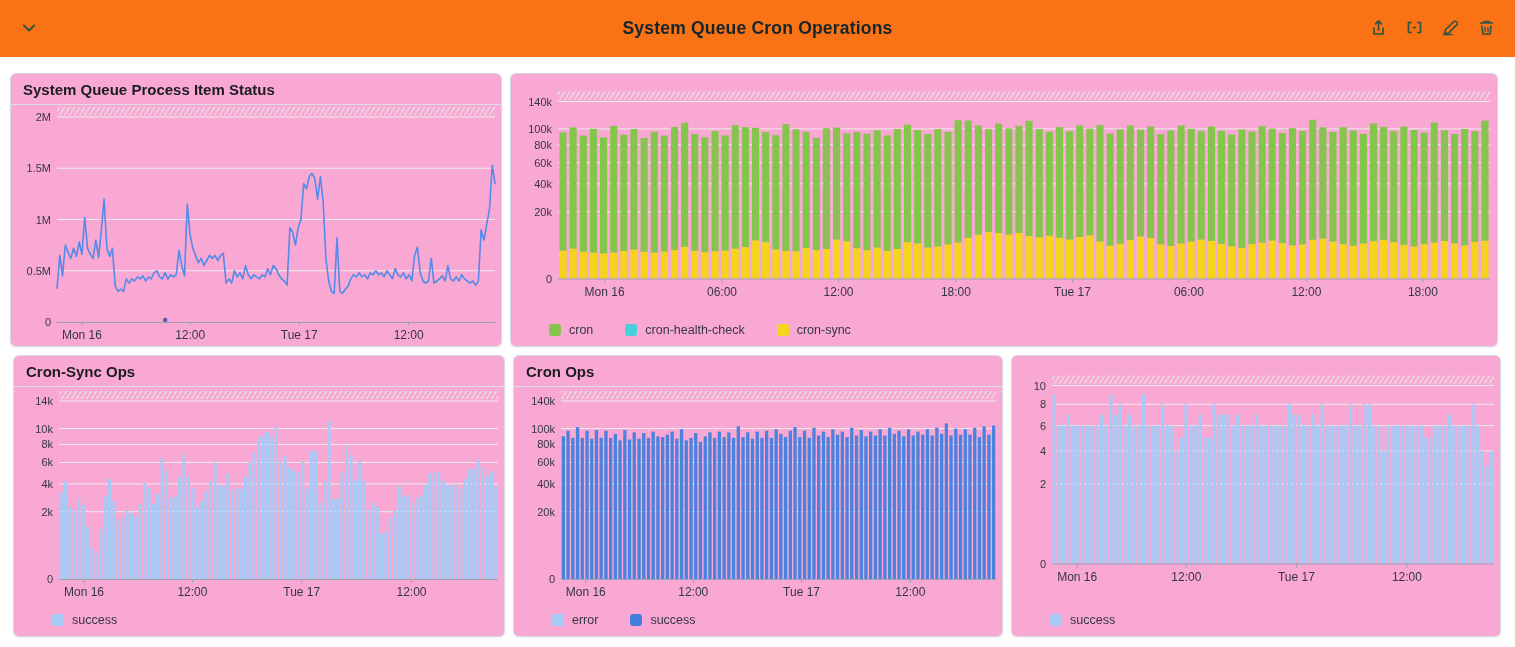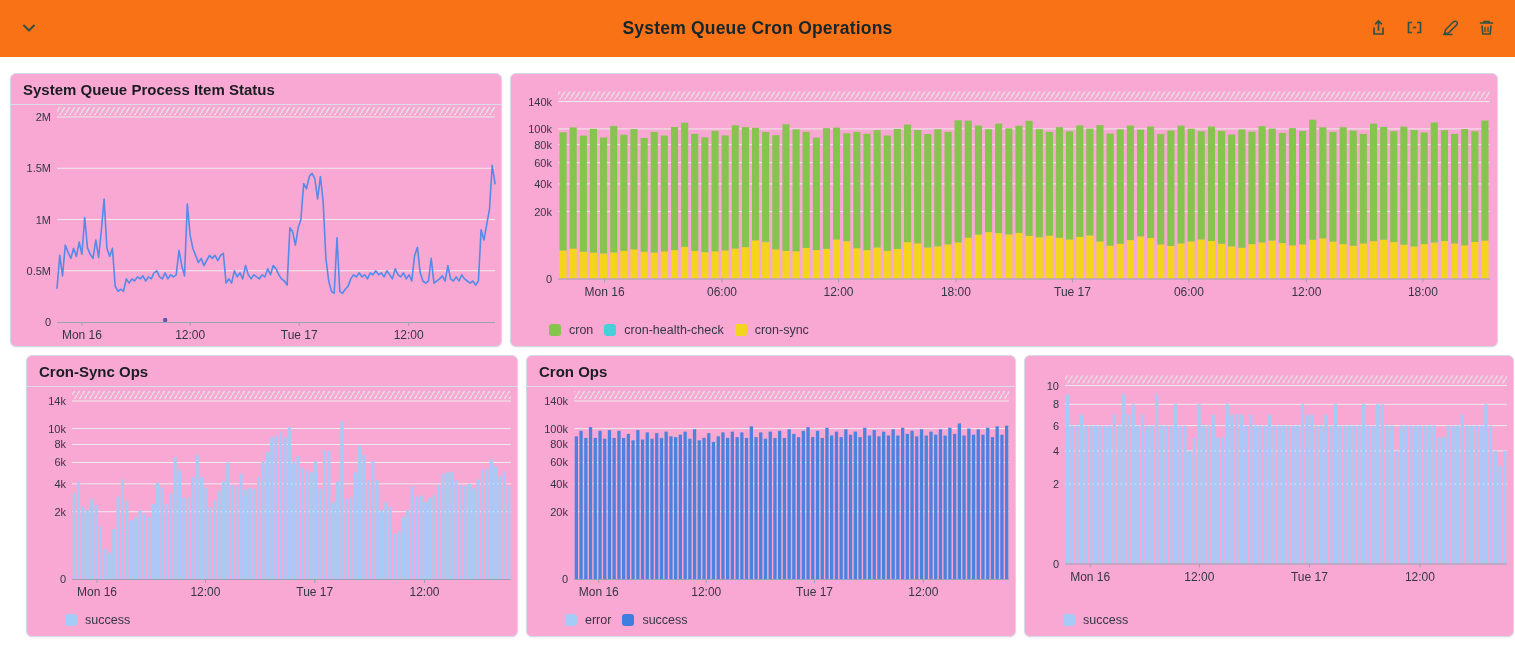--- a/index.html
+++ b/index.html
@@ -3,31 +3,31 @@
 <meta charset="utf-8">
 <style>
   * { box-sizing: border-box; margin: 0; padding: 0; }
   html,body { width:1515px; height:647px; background:#ffffff; font-family:"Liberation Sans",sans-serif; overflow:hidden; }
   .header { position:relative; height:57px; display:flex; align-items:center; justify-content:center; }
   .header-title { font-size:17.5px; font-weight:bold; letter-spacing:.2px; }
   .icon-btn { background:none; border:none; cursor:pointer; width:26px; height:26px; display:flex; align-items:center; justify-content:center; padding:0; }
   .collapse-btn { position:absolute; left:16px; top:15px; }
   .header-actions { position:absolute; right:16px; top:14px; display:flex; gap:10px; }
   .grid { margin:16px 17px 0 10px; display:grid; grid-template-columns:492px 988px; gap:8px; }
-  .grid2 { margin:8px 17px 0 26px; display:grid; grid-template-columns:492px 490px 490px; gap:8px; }
+  .grid2 { margin:8px 17px 0 13px; display:grid; grid-template-columns:492px 490px 490px; gap:8px; }
   .panel { background:#f9a8d4; border:1px solid #d3dae6; border-radius:6px; box-shadow:0 1px 2px rgba(152,162,179,.15); display:flex; flex-direction:column; overflow:hidden; }
   .grid .panel { height:274px; }
   .grid2 .panel { height:282px; }
   .panel-title { font-size:15px; font-weight:600; color:#1a1c21; padding:7px 12px 6px; border-bottom:1px solid #d9dfea; flex:0 0 auto; }
   .chart-wrap { flex:1 1 auto; min-height:0; }
   svg.chart { width:100%; height:100%; display:block; }
   svg text { font-family:"Liberation Sans",sans-serif; fill:#343741; }
   svg text.ylab { font-size:11px; }
   svg text.xlab { font-size:12px; }
-  .legend { flex:0 0 auto; display:flex; align-items:center; gap:11px; padding:3px 12px 9px 38px; }
+  .legend { flex:0 0 auto; display:flex; align-items:center; gap:32px; padding:3px 12px 9px 38px; }
   .legend-item { display:flex; align-items:center; gap:8px; font-size:12.5px; color:#343741; cursor:pointer; }
   .swatch { width:12px; height:12px; border-radius:3px; flex:0 0 auto; }
 </style>
 </head>
 <body>
 
 <div class="header" style="background:#f97316;">
   <button class="icon-btn collapse-btn" title="Collapse">
     <svg width="18" height="18" viewBox="0 0 18 18">
         <path d="M4 6.5 L9 11.5 L14 6.5" fill="none" stroke="#2f5244" stroke-width="2" stroke-linecap="round" stroke-linejoin="round"></path>

